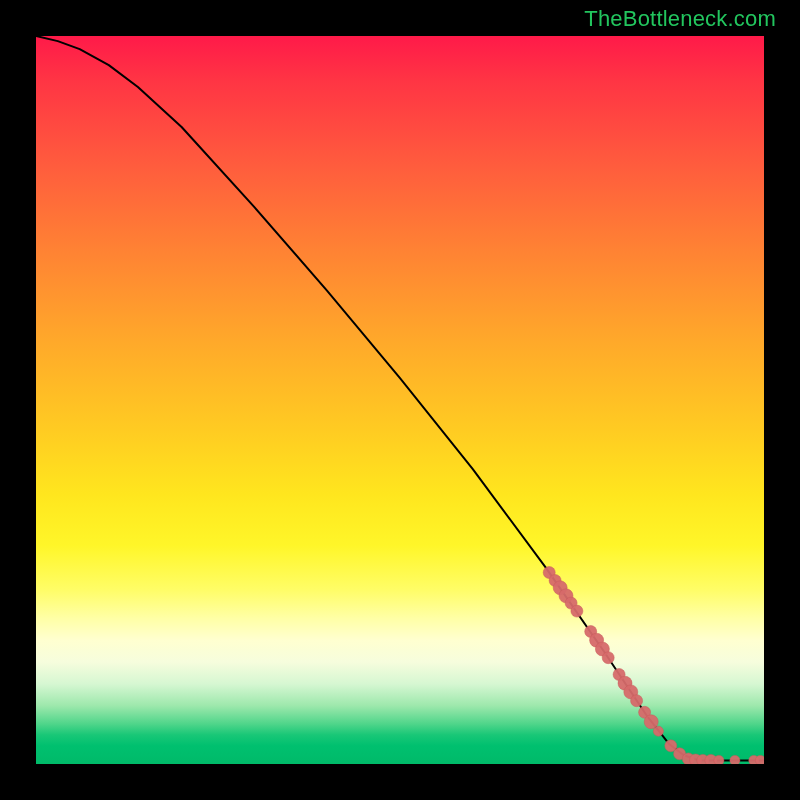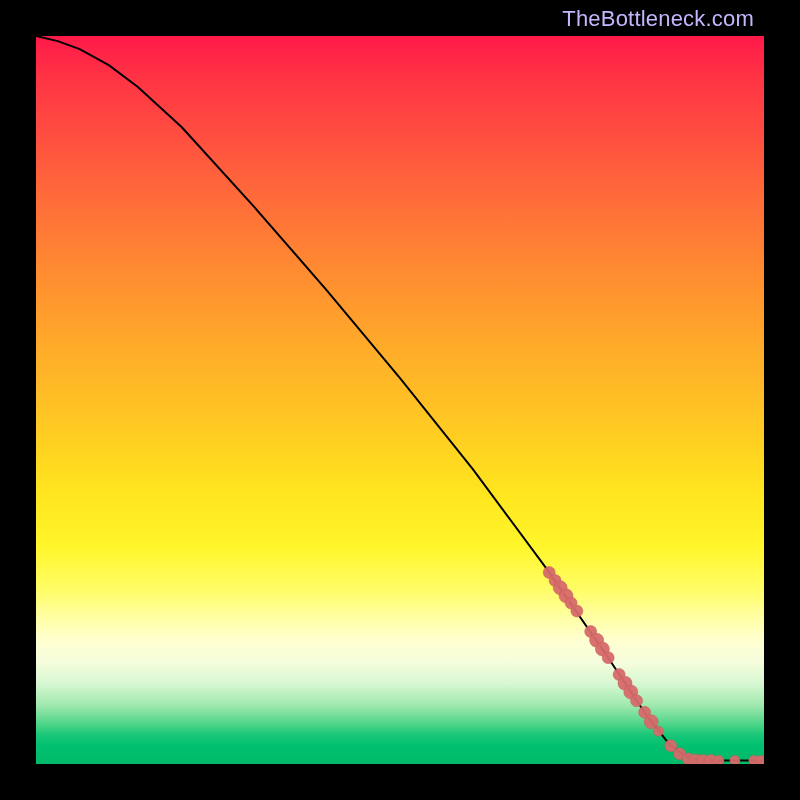--- a/index.html
+++ b/index.html
@@ -51,22 +51,22 @@
     position: absolute;
     left: 36px;
     top: 36px;
     width: 728px;
     height: 728px;
     pointer-events: none;
   }
   .attribution {
     position: absolute;
     top: 6px;
-    right: 46px;
-    color: #c4b5fd;
+    right: 24px;
+    color: #22c55e;
     font-size: 22px;
     font-weight: 400;
     letter-spacing: 0.2px;
   }
 </style>
 </head>
 <body>
 
 <div class="stage">
 

